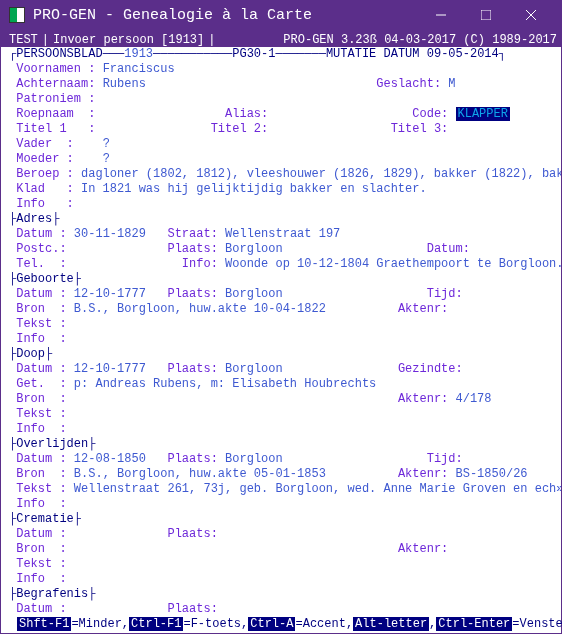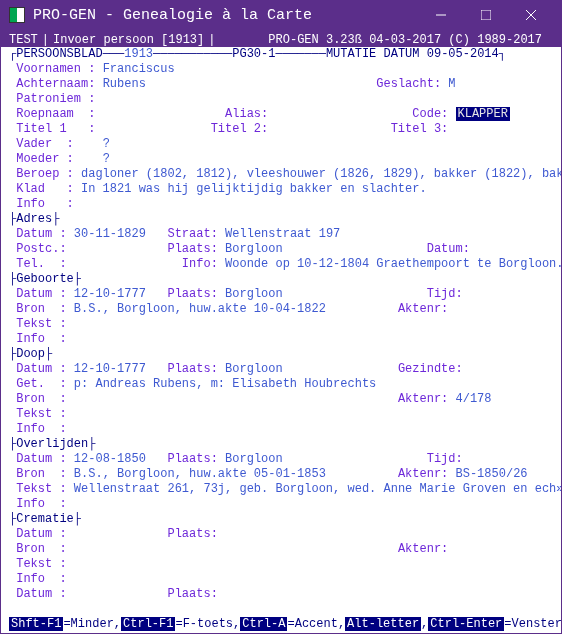--- a/index.html
+++ b/index.html
@@ -5,28 +5,28 @@
     * { margin: 0; padding: 0; box-sizing: border-box; }
     body { font-family: 'Consolas', 'Courier New', monospace; font-size: 12px; background: #fff; }
     .window { width: 562px; height: 634px; background: #fff; border: 1px solid #5b2e8a; display: flex; flex-direction: column; }
     .titlebar { background: #5b2e8a; height: 28px; display: flex; align-items: center; padding: 0 8px; color: #fff; }
     .titlebar-icon { width: 16px; height: 16px; margin-right: 8px; background: linear-gradient(90deg, #00a651 50%, #fff 50%); border: 1px solid #333; }
     .titlebar-title { flex: 1; font-size: 15px; }
     .titlebar-controls { display: flex; gap: 0; }
     .titlebar-btn { width: 45px; height: 28px; display: flex; align-items: center; justify-content: center; color: #fff; cursor: pointer; }
     .menubar { background: #5b2e8a; height: 18px; color: #fff; padding: 0 8px; display: flex; align-items: flex-end; position: relative; }
     .menubar span.sep { margin: 0 4px; }
-    .menubar-right { position: absolute; right: 19px; }
+    .menubar-right { position: absolute; right: 4px; }
     .content { flex: 1; background: #fff; padding: 0 8px; color: #000080; overflow: hidden; line-height: 15px; }
     .value { color: #3e59d1; margin-top: 20px; }
     .label { color: #6d28d9; }
-    .highlight { background: #000080; color: #e5e5e5; padding: 0 2px; }
+    .highlight { background: #000080; color: #0ea5e9; padding: 0 2px; }
     .row { white-space: pre; }
     .section-label { color: #000080; }
-    .bottombar { background: #fff; color: #000080; height: 18px; padding: 0 8px; display: flex; align-items: center; white-space: pre; }
+    .bottombar { background: #fff; color: #000080; height: 18px; padding: 0 16px; display: flex; align-items: center; white-space: pre; }
     .bottombar .key { background: #000080; color: #fff; padding: 0 2px; }
   </style>
 </head>
 <body>
 
 <div class="window">
   <div class="titlebar">
     <div class="titlebar-icon"></div>
     <div class="titlebar-title">PRO-GEN - Genealogie à la Carte</div>
     <div class="titlebar-controls">
@@ -93,18 +93,19 @@
     <div class="row"> <span class="label">Bron  :</span> <span class="value">B.S., Borgloon, huw.akte 05-01-1853</span>          <span class="label">Aktenr:</span> <span class="value">BS-1850/26</span></div>
     <div class="row"> <span class="label">Tekst :</span> <span class="value">Wellenstraat 261, 73j, geb. Borgloon, wed. Anne Marie Groven en ech»</span></div>
     <div class="row"> <span class="label">Info  :</span></div>
 
     <div class="row">├<span class="section-label">Crematie</span>├</div>
     <div class="row"> <span class="label">Datum :</span>              <span class="label">Plaats:</span></div>
     <div class="row"> <span class="label">Bron  :</span>                                              <span class="label">Aktenr:</span></div>
     <div class="row"> <span class="label">Tekst :</span></div>
     <div class="row"> <span class="label">Info  :</span></div>
 
+    <div class="row">├<span class="section-label">Begrafenis</span>├</div>
     <div class="row"> <span class="label">Datum :</span>              <span class="label">Plaats:</span></div>
 
   </div>
 
   <div class="bottombar"><span class="key">Shft-F1</span><span>=Minder,</span><span class="key">Ctrl-F1</span><span>=F-toets,</span><span class="key">Ctrl-A</span><span>=Accent,</span><span class="key">Alt-letter</span><span>,</span><span class="key">Ctrl-Enter</span><span>=Venster</span></div>
 </div>
 
 </body></html>

